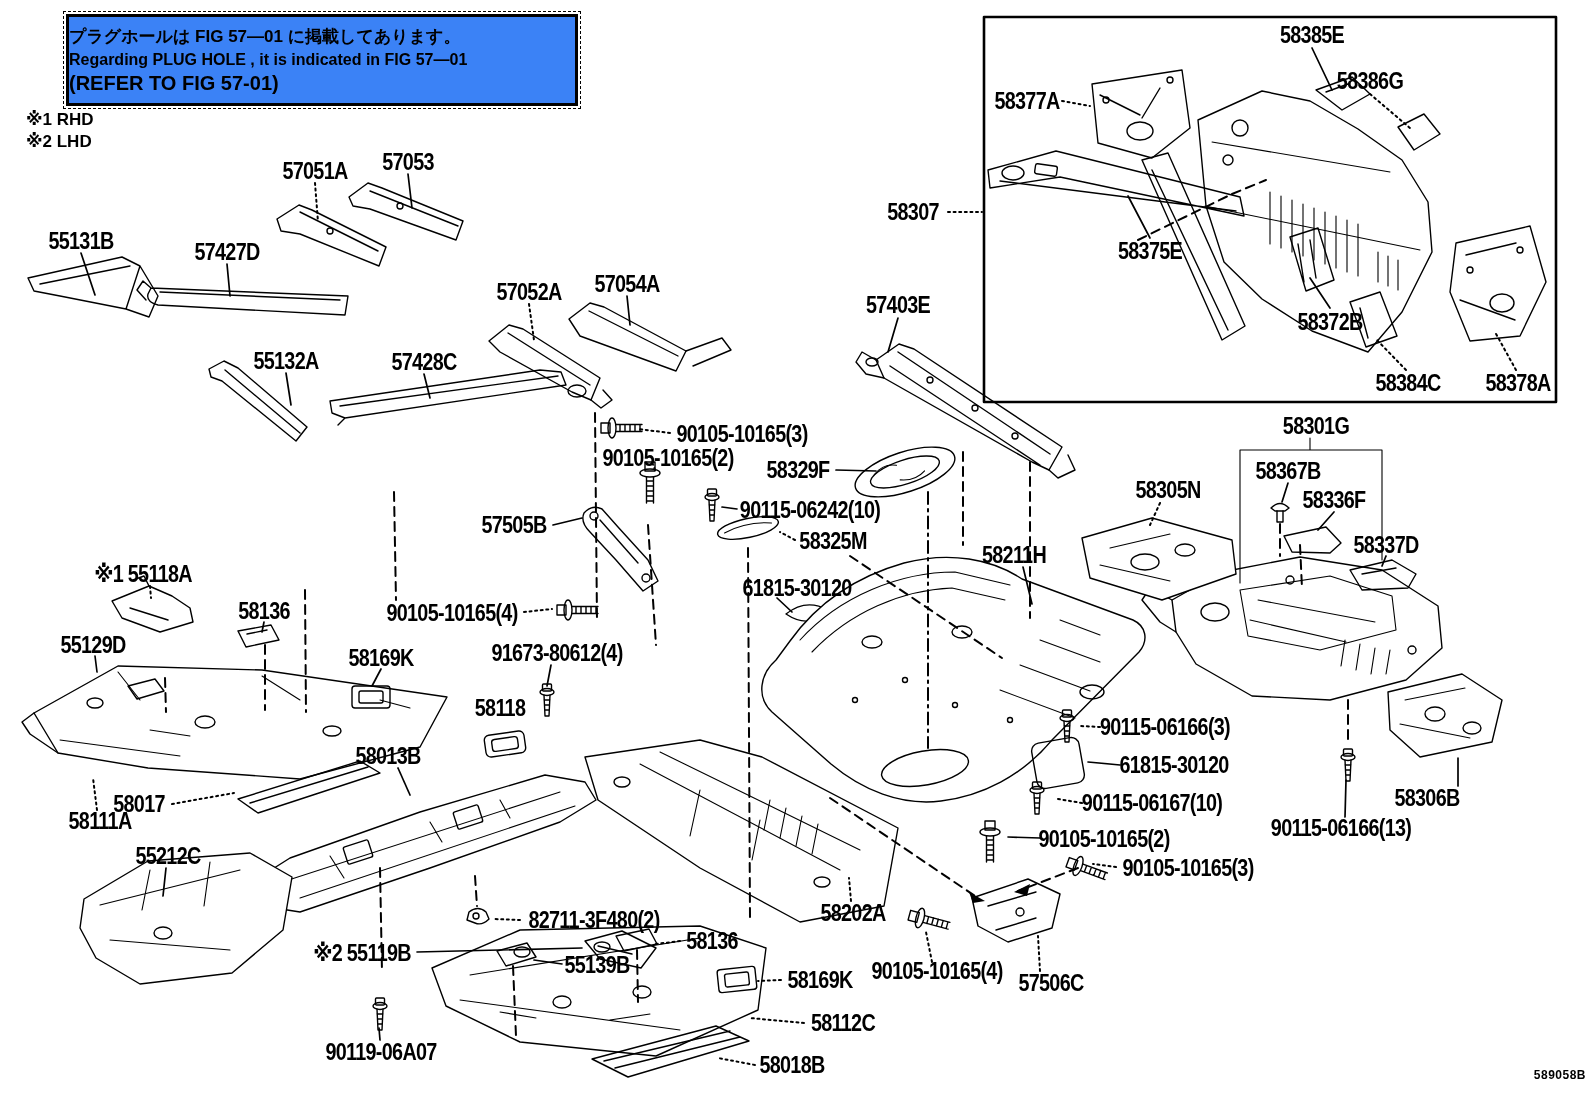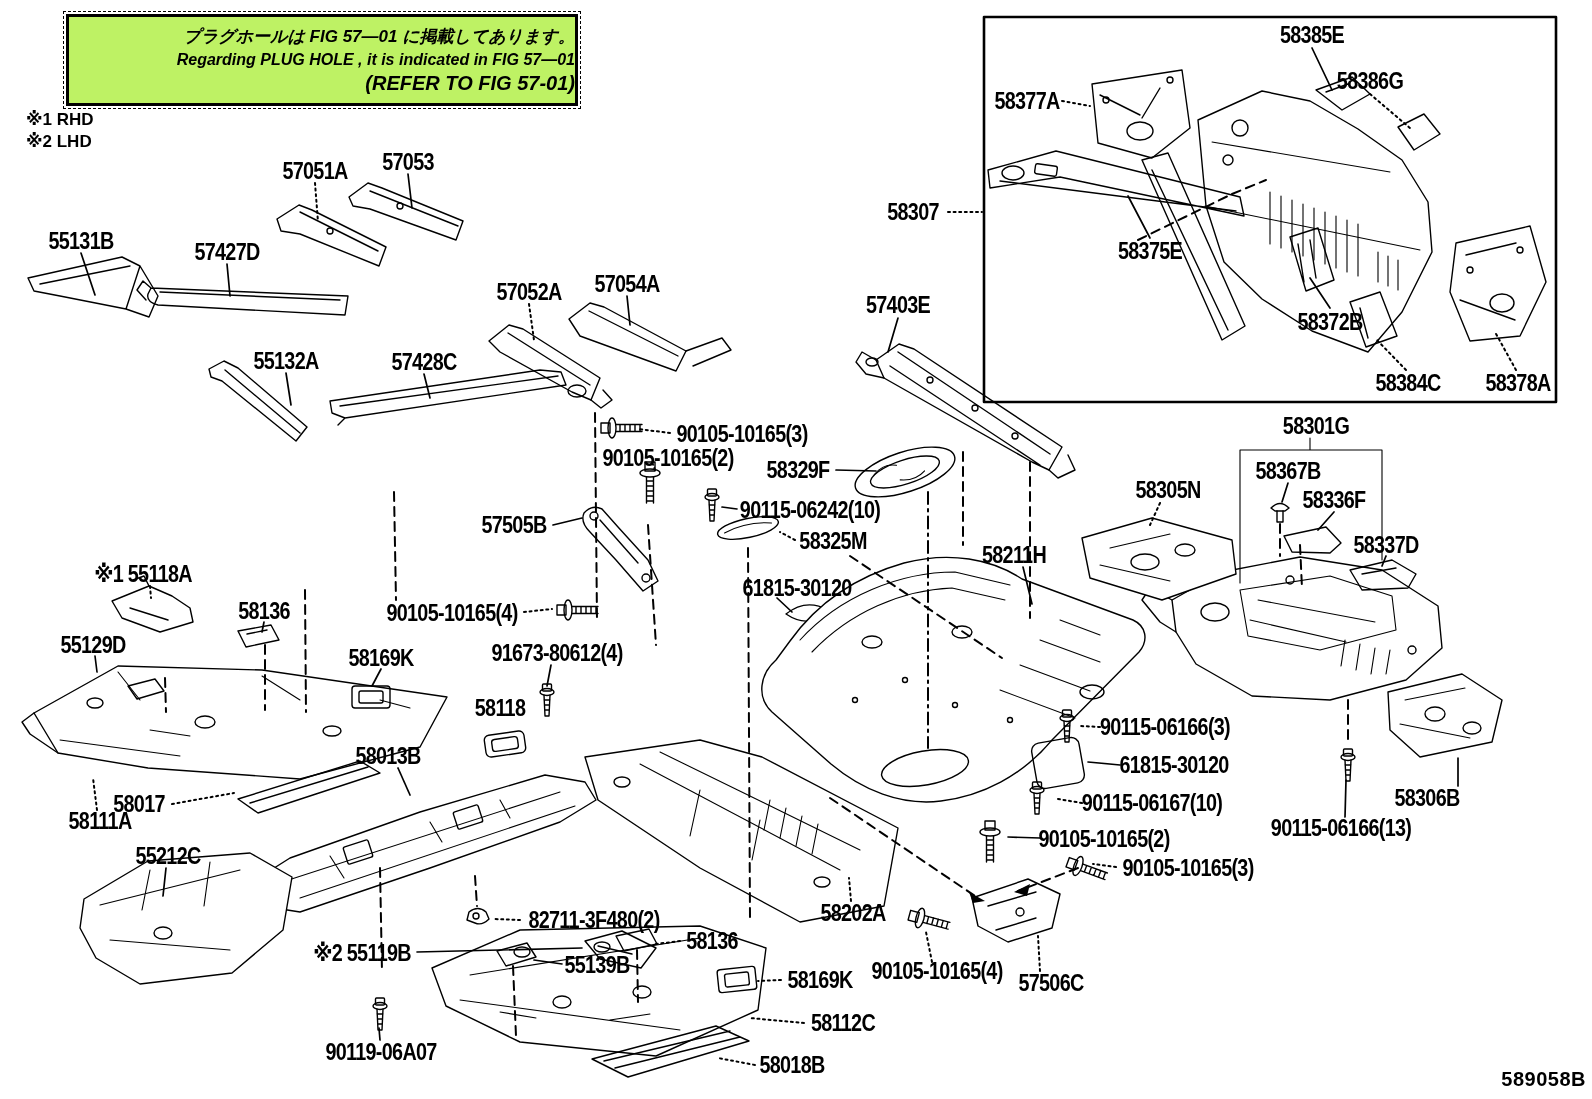--- a/index.html
+++ b/index.html
@@ -13,26 +13,26 @@
   svg.art .thin{stroke-width:1.1;}
   svg.art .lead{stroke-width:1.7;}
   svg.art .dot{stroke-dasharray:2 3.6;stroke-width:2;}
   svg.art .dash{stroke-dasharray:9 6;stroke-width:2;}
   svg.art .dashdot{stroke-dasharray:12 5 2.5 5;stroke-width:2;}
   svg.art .fill{fill:#000;stroke:none;}
   .plabel{position:absolute;transform:translate(-50%,-50%) scaleX(.86);transform-origin:center;
           font-weight:bold;font-size:23px;letter-spacing:-.8px;line-height:1;white-space:nowrap;}
   .note{position:absolute;left:66px;top:14px;width:506px;height:86px;border:3px solid #000;
         outline:1px dashed #000;outline-offset:2px;display:flex;flex-direction:column;
-        justify-content:center;align-items:flex-end;gap:3px;text-align:center;background:#bef264;font-style:italic;}
+        justify-content:center;align-items:flex-start;gap:3px;text-align:center;background:#3b82f6;}
   .note .l1{font-size:17px;font-weight:bold;}
-  .note .l2{font-size:16px;font-weight:600;padding-left:19px;}
+  .note .l2{font-size:16px;font-weight:600;}
   .note .l3{font-size:20px;font-weight:bold;}
   .legend{position:absolute;left:26px;top:109px;font-size:17px;font-weight:bold;line-height:22px;}
-  .figid{position:absolute;right:6px;bottom:8px;font-size:20px;font-weight:600;letter-spacing:.5px;}
+  .figid{position:absolute;right:6px;bottom:17px;font-size:12px;font-weight:600;letter-spacing:.5px;}
 </style>
 </head>
 <body>
 
 <div class="stage">
 
   <svg class="art" width="1592" height="1099" viewBox="0 0 1592 1099">
     <defs>
       <g id="boltV">
         <rect x="-5" y="-11" width="10" height="9"></rect>

